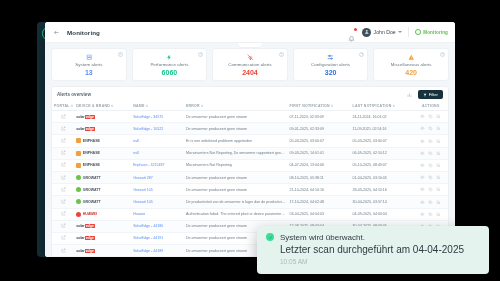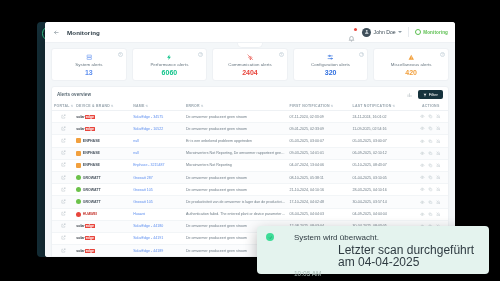--- a/index.html
+++ b/index.html
@@ -150,30 +150,30 @@
 
   .acts { display: flex; align-items: center; justify-content: center; gap: 3px; }
   .acts span { width: 5px; height: 5px; display: flex; align-items:center; justify-content:center; }
   .acts svg { width: 4.6px; height: 4.6px; stroke-width: 1.4; fill: none; }
 
   
   .toast {
     position: absolute; left: 257px; top: 226px;
     width: 232px; height: 48px;
     background: #e4f3ee; border-radius: 4px;
-    padding: 6px 9px; display: flex; gap: 20px;
+    padding: 6px 9px; display: flex; gap: 6px;
     box-shadow: 0 4px 14px rgba(0,0,0,.28);
   }
   .toast-ic {
     width: 8px; height: 8px; border-radius: 50%; background: #3ddc97; flex: none; margin-top: 1px;
     display: flex; align-items: center; justify-content: center;
   }
   .toast-ic svg { width: 5px; height: 5px; stroke: #0d6b4d; stroke-width: 2; fill: none; }
   .toast-l1 { font-size: 8px; color: #2f3b42; line-height: 12px; }
-  .toast-l2 { font-size: 12px; color: #2f3b42; line-height: 12px; margin-left: 44px; }
+  .toast-l2 { font-size: 10px; color: #2f3b42; line-height: 12px; }
   .toast-l3 { font-size: 6.5px; color: #a9bcb6; line-height: 11px; }
 </style>
 </head>
 <body>
 
 <div id="root">
 
   <div class="sidebar">
     <div class="logo">
       <svg viewBox="0 0 24 24">

